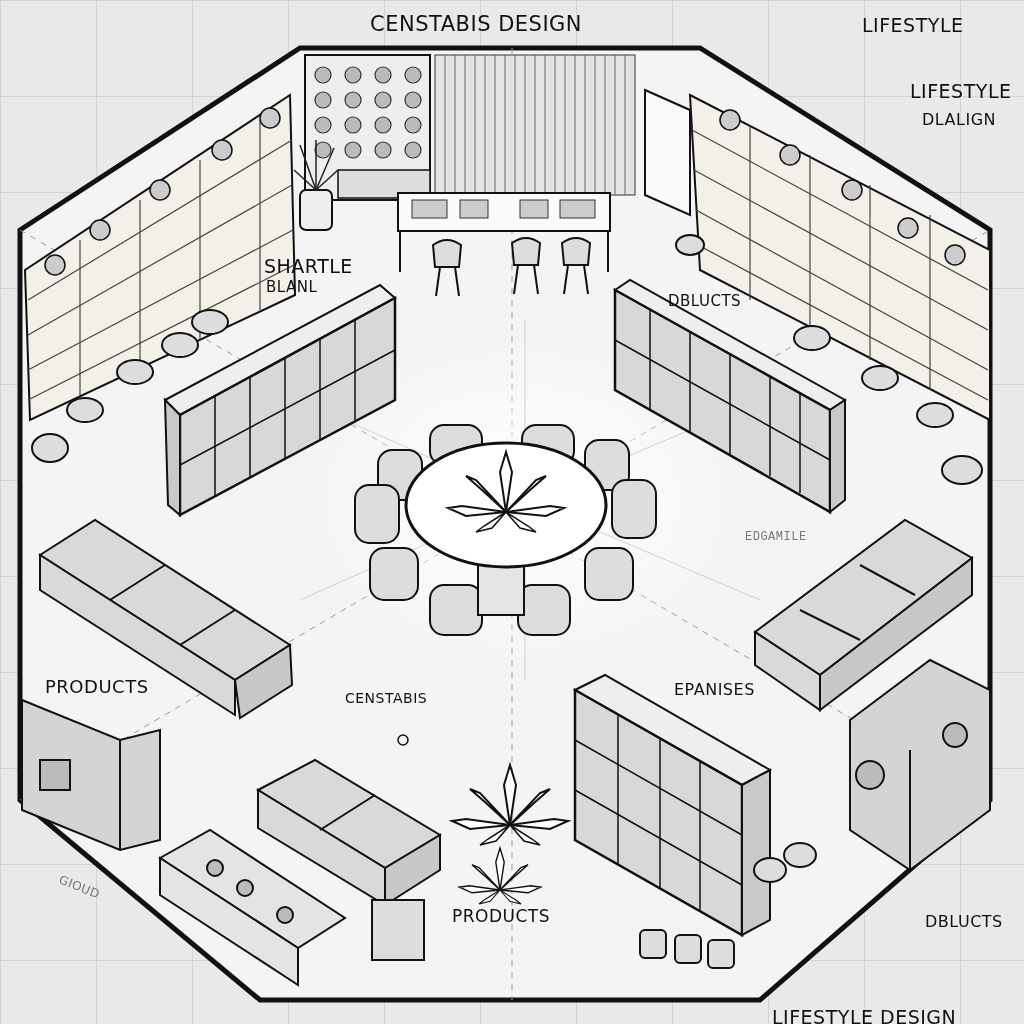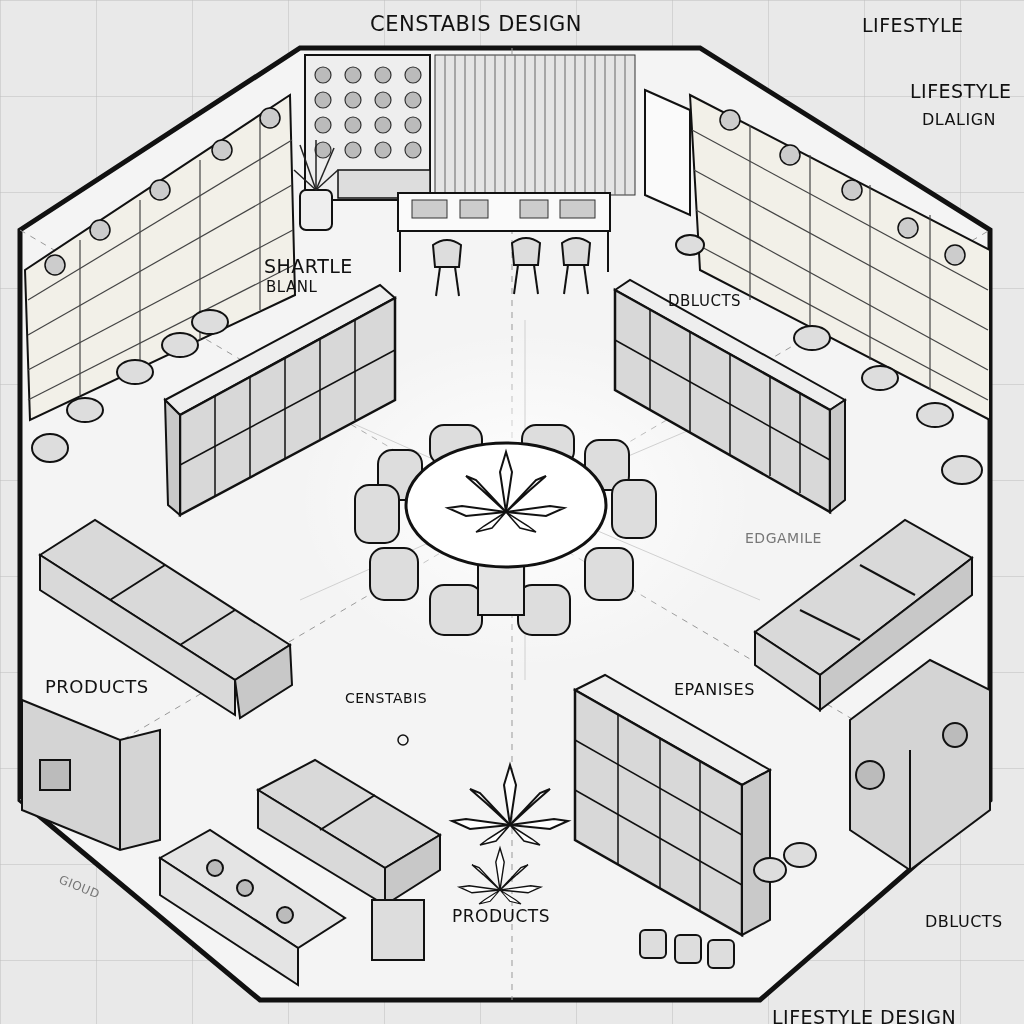--- a/index.html
+++ b/index.html
@@ -309,21 +309,21 @@
 
 
 <div class="lbl" style="left:370px;top:12px;font-size:21px;">CENSTABIS DESIGN</div>
 <div class="lbl" style="left:862px;top:14px;font-size:19px;">LIFESTYLE</div>
 <div class="lbl" style="left:910px;top:80px;font-size:19px;">LIFESTYLE</div>
 <div class="lbl" style="left:922px;top:110px;font-size:16px;">DLALIGN</div>
 
 <div class="lbl" style="left:264px;top:255px;font-size:19px;">SHARTLE</div>
 <div class="lbl" style="left:266px;top:278px;font-size:15px;text-align:right;">BLANL</div>
 <div class="lbl" style="left:668px;top:280px;font-size:15px;margin-top:12px;">DBLUCTS</div>
-<div class="lbl faint" style="left:745px;top:530px;font-size:14px;">EDGAMILE</div>
+<div class="lbl faint" style="left:745px;top:530px;font-size:12px;font-family:Liberation Mono, monospace;">EDGAMILE</div>
 
 <div class="lbl" style="left:45px;top:676px;font-size:18px;">PRODUCTS</div>
 <div class="lbl" style="left:345px;top:690px;font-size:14px;">CENSTABIS</div>
 <div class="lbl" style="left:638px;top:680px;font-size:16px;margin-left:36px;">EPANISES</div>
 <div class="lbl" style="left:452px;top:906px;font-size:17px;">PRODUCTS</div>
 <div class="lbl" style="left:925px;top:912px;font-size:16px;">DBLUCTS</div>
 <div class="lbl" style="left:772px;top:1006px;font-size:19px;">LIFESTYLE DESIGN</div>
 <div class="lbl faint" style="left:58px;top:880px;font-size:12px;transform:rotate(22deg);">GIOUD</div>
 </div>
 

